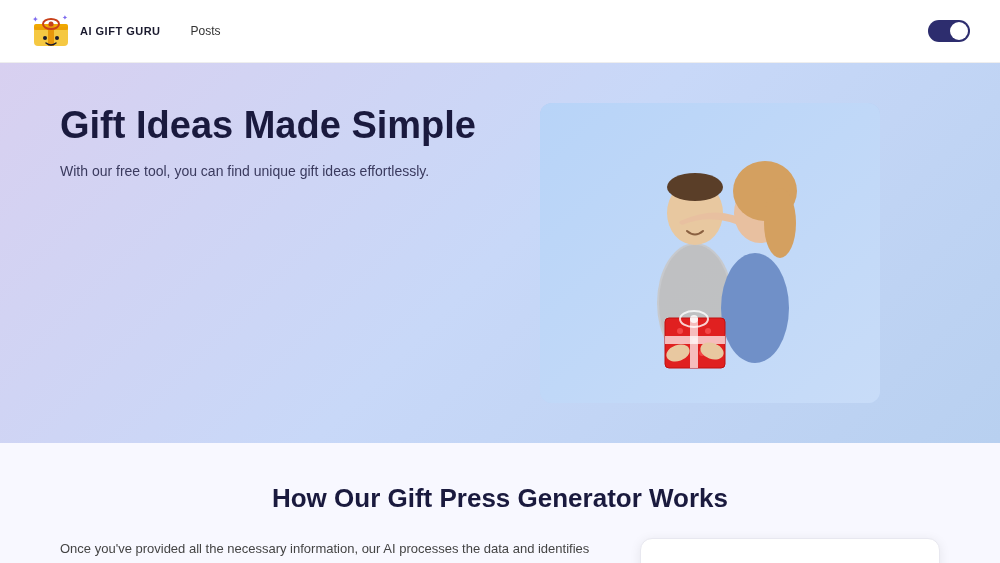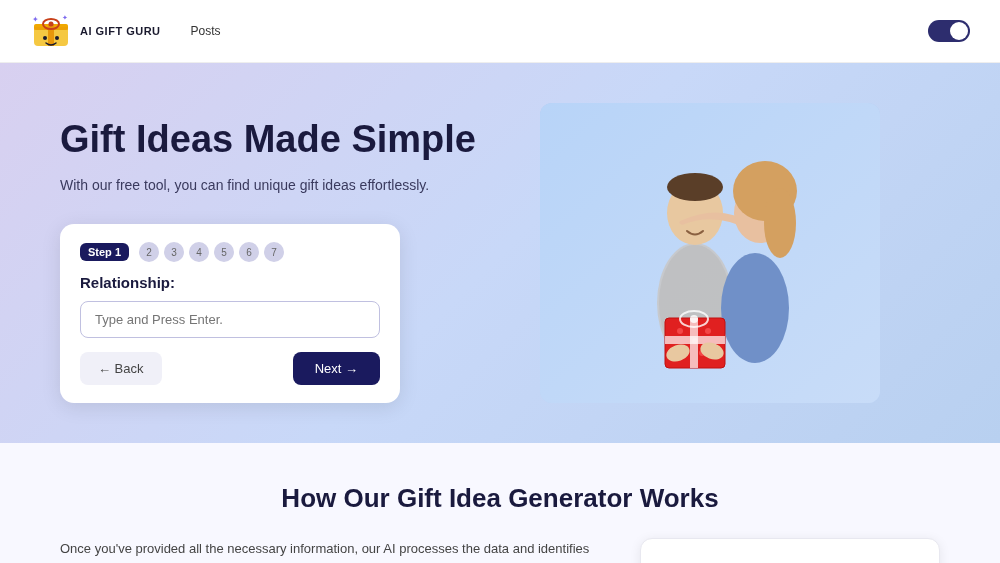--- a/index.html
+++ b/index.html
@@ -58,21 +58,21 @@
       height: 18px;
       background: #fff;
       border-radius: 50%;
       margin-left: auto;
     }
 
     
     .hero {
       background: linear-gradient(135deg, #d8d0f0 0%, #c8d8f8 50%, #b8d0f0 100%);
       display: flex;
-      align-items: flex-end;
+      align-items: flex-start;
       min-height: 320px;
       padding: 40px 60px;
       position: relative;
       overflow: hidden;
     }
     .hero-content {
       flex: 1;
       max-width: 420px;
       z-index: 2;
     }
@@ -259,39 +259,20 @@
   <div class="nav-toggle">
     <div class="nav-toggle-knob"></div>
   </div>
 </nav>
 
 <section class="hero">
   <div class="hero-content">
     <h1 class="hero-title">Gift Ideas Made Simple</h1>
     <p class="hero-subtitle">With our free tool, you can find unique gift ideas effortlessly.</p>
 
-    <div class="hero-card">
-      <div class="step-row">
-        <span class="step-badge">Step 1</span>
-        <div class="step-dots">
-          <div class="step-dot">2</div>
-          <div class="step-dot">3</div>
-          <div class="step-dot">4</div>
-          <div class="step-dot">5</div>
-          <div class="step-dot">6</div>
-          <div class="step-dot">7</div>
-        </div>
-      </div>
-      <div class="relationship-label">Relationship:</div>
-      <input class="relationship-input" type="text" placeholder="Type and Press Enter." style="">
-      <div class="card-buttons">
-        <button class="btn-back">← Back</button>
-        <button class="btn-next">Next →</button>
-      </div>
-    </div>
   </div>
 
   <div class="hero-image">
     <div class="hero-img-placeholder">
       <svg class="couple-svg" viewBox="0 0 340 300" xmlns="http://www.w3.org/2000/svg">
 
         <defs>
           <linearGradient id="bgGrad" x1="0%" y1="0%" x2="100%" y2="100%">
             <stop offset="0%" style="stop-color:#b8d4f8;stop-opacity:1"></stop>
             <stop offset="100%" style="stop-color:#c8dcf8;stop-opacity:1"></stop>
@@ -334,21 +315,21 @@
         <ellipse cx="138" cy="250" rx="12" ry="8" fill="#e8c8a0" transform="rotate(-20, 138, 250)"></ellipse>
         <ellipse cx="172" cy="248" rx="12" ry="8" fill="#e8c8a0" transform="rotate(20, 172, 248)"></ellipse>
 
         <path d="M147 128 Q155 135 163 128" stroke="#8a6040" stroke-width="2" fill="none" stroke-linecap="round"></path>
       </svg>
     </div>
   </div>
 </section>
 
 <section class="how-section">
-  <h2 class="how-title">How Our Gift Idea Generator Works</h2>
+  <h2 class="how-title">How Our Gift Press Generator Works</h2>
   <div class="how-content">
     <div class="how-text">
       <p>Once you've provided all the necessary information, our AI processes the data and identifies the most suitable gift ideas based on the input parameters.</p>
 
     </div>
     <div class="waitlist-card">
       <div class="waitlist-title">Join The Waitlist</div>
 
     </div>
   </div>

